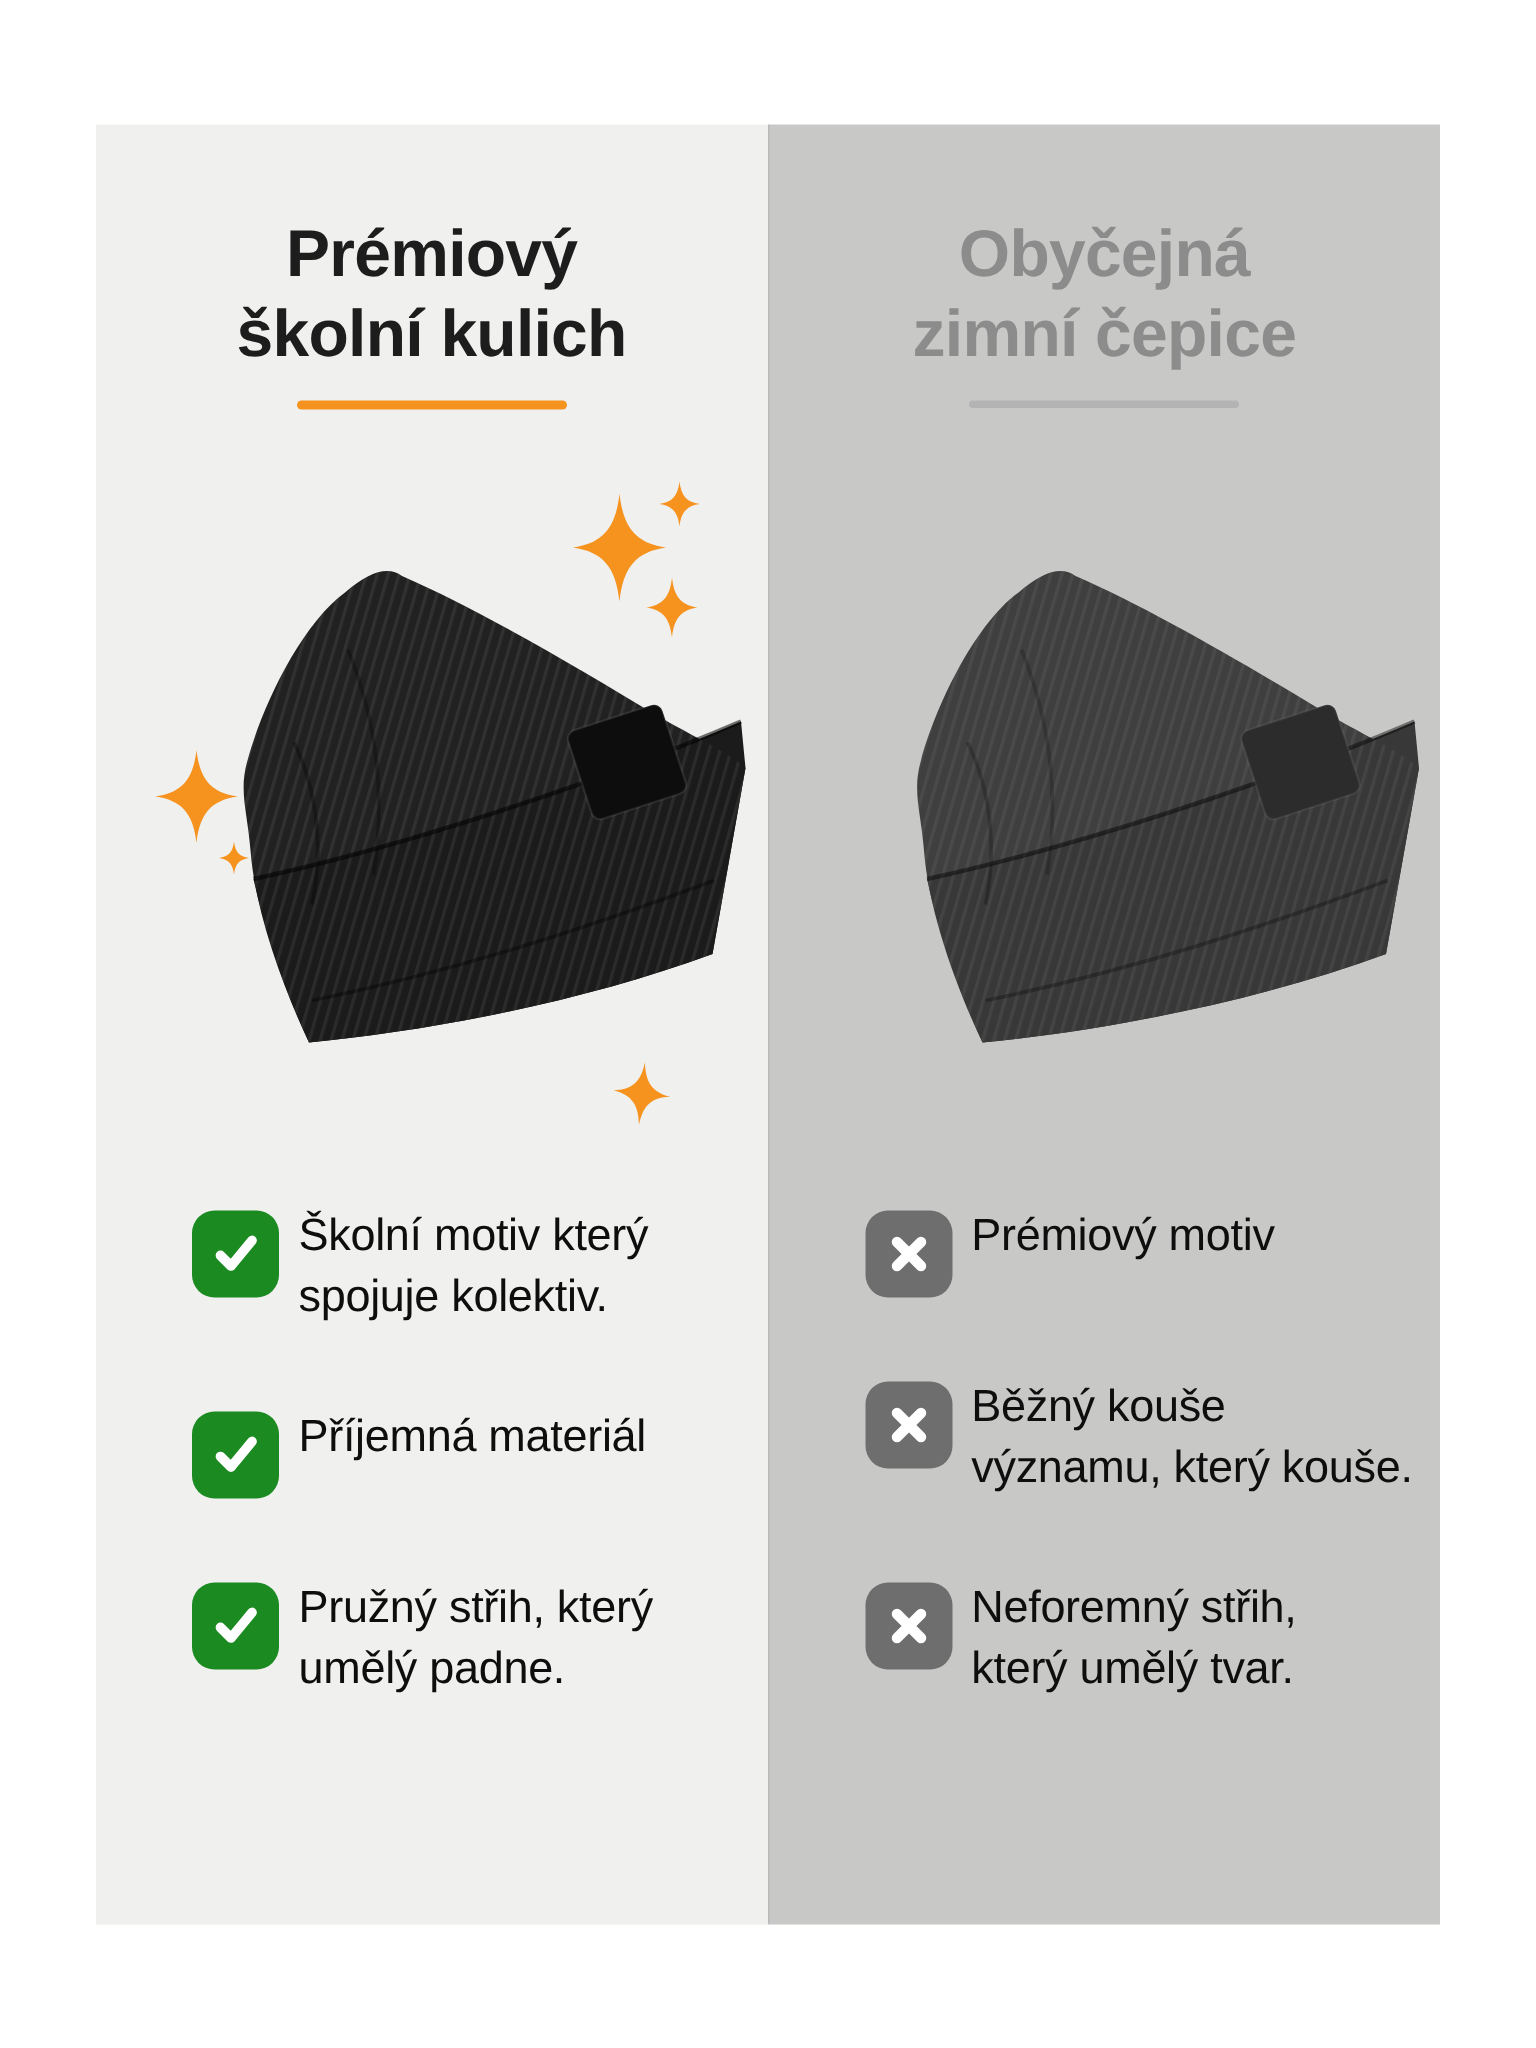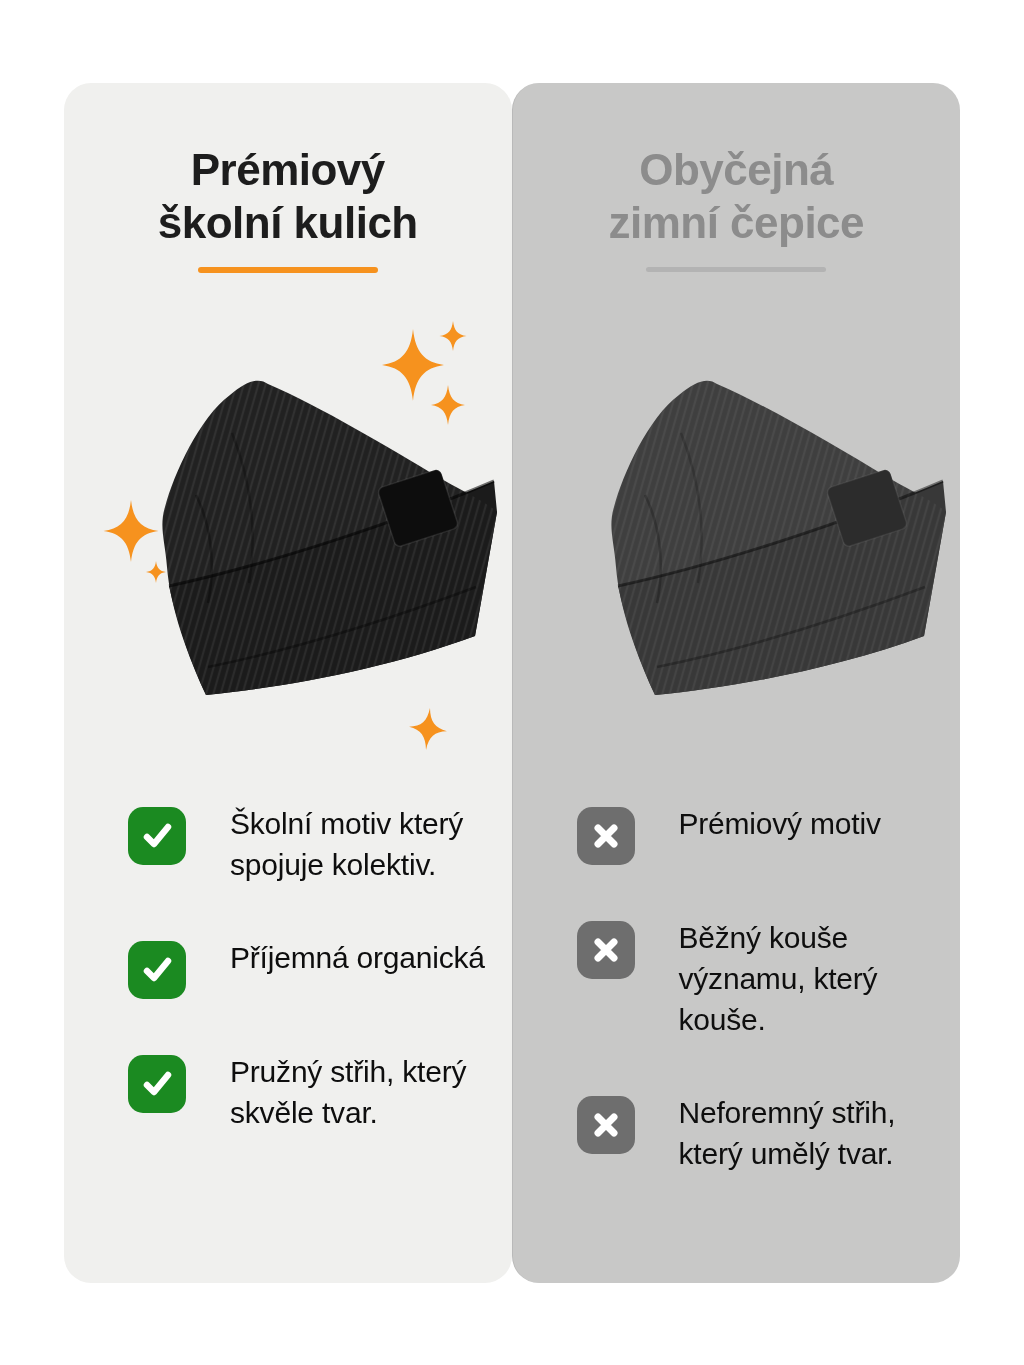--- a/index.html
+++ b/index.html
@@ -16,21 +16,20 @@
     left: 64px;
     top: 83px;
     width: 896px;
     height: 1200px;
     display: flex;
   }
   .panel {
     position: relative;
     width: 448px;
     height: 100%;
-    border-radius: 27px;
   }
   .panel.left  { background: var(--left-bg, #F0F0EE); }
   .panel.right { background: var(--right-bg, #C8C8C7); border-left: 1px solid rgba(0,0,0,0.07); }
 
   .title {
     position: absolute;
     top: 60px;
     left: 0;
     width: 100%;
     margin: 0;
@@ -75,21 +74,20 @@
     left: 64px;
     right: 14px;
     margin: 0;
     padding: 0;
     list-style: none;
   }
   .row {
     display: flex;
     align-items: flex-start;
     margin-bottom: 52px;
-    gap: 31px;
   }
   .badge {
     flex: none;
     width: 58px;
     height: 58px;
     margin-top: 4px;
     border-radius: 15px;
     display: flex;
     align-items: center;
     justify-content: center;
@@ -159,32 +157,32 @@
           <span>spojuje kolektiv.</span>
         </span>
       </li>
       <li class="row">
         <span class="badge check">
           <svg width="36" height="36" viewBox="0 0 36 36">
               <path d="M8 19 L15 26 L29 9" fill="none" stroke="#fff" stroke-width="6.5" stroke-linecap="round" stroke-linejoin="round"></path>
             </svg>
         </span>
         <span class="btext">
-          <span>Příjemná organická</span><br>
+          <span>Příjemná materiál</span><br>
         </span>
       </li>
       <li class="row">
         <span class="badge check">
           <svg width="36" height="36" viewBox="0 0 36 36">
               <path d="M8 19 L15 26 L29 9" fill="none" stroke="#fff" stroke-width="6.5" stroke-linecap="round" stroke-linejoin="round"></path>
             </svg>
         </span>
         <span class="btext">
           <span>Pružný střih, který</span><br>
-          <span>skvěle tvar.</span>
+          <span>umělý padne.</span>
         </span>
       </li>
     </ul>
   </section>
 
   <section class="panel right">
     <h2 class="title gray">
       <span>Obyčejná</span><br>
       <span>zimní čepice</span>
     </h2>

